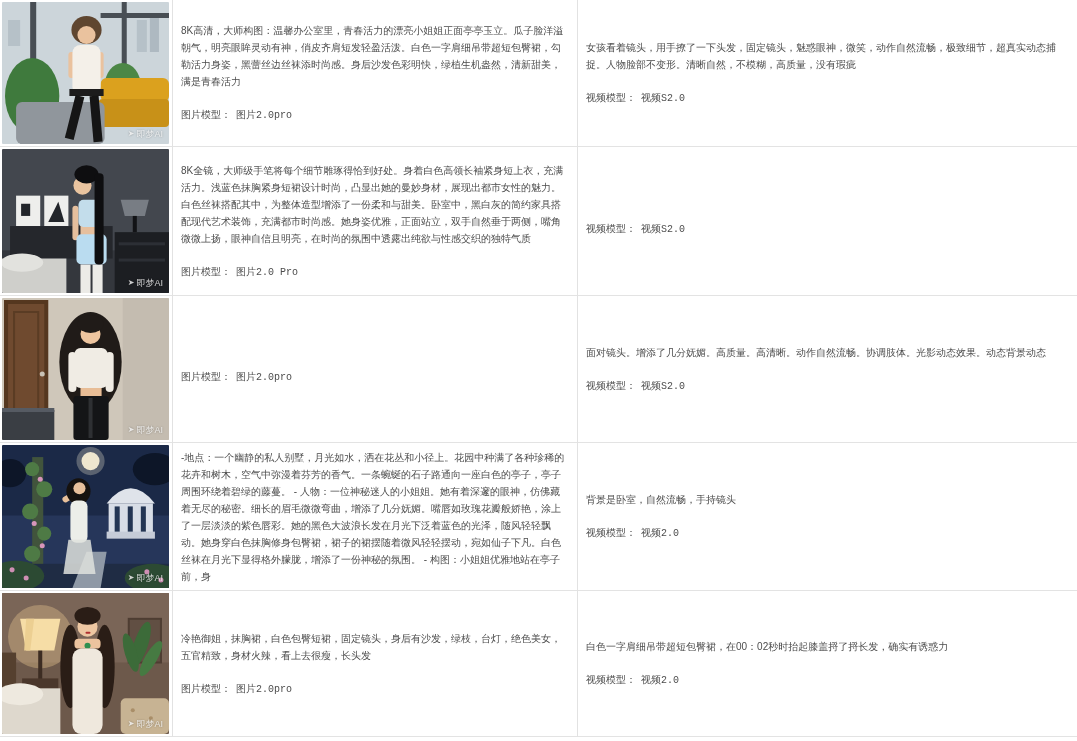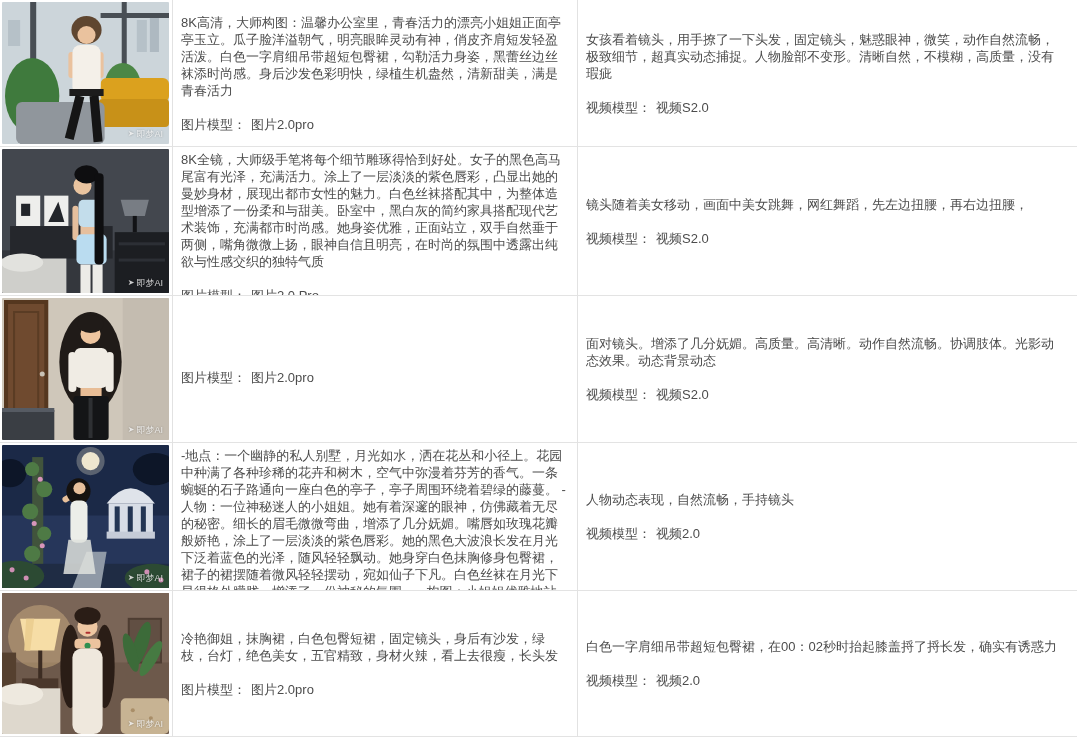--- a/index.html
+++ b/index.html
@@ -22,26 +22,26 @@
   }
   .thumb svg { display:block; width:100%; height:100%; }
   .wm {
     position:absolute; right:6px; bottom:5px; font-size:9px; line-height:10px;
     color:rgba(255,255,255,0.78); text-shadow:0 0 2px rgba(0,0,0,0.35);
     display:flex; align-items:center; gap:2px; pointer-events:none;
   }
   .wm-glyph { font-size:8px; transform:translateY(-0.5px); }
   .cell-text {
     display:flex; flex-direction:column; overflow:hidden;
-    font-size:13px; line-height:17px; letter-spacing:0;
+    font-size:10px; line-height:17px; letter-spacing:0;
   }
   .cell-imgprompt { width:405px; flex:0 0 405px; padding:4px 11px 4px 9px; }
   .cell-vidprompt { width:500px; flex:0 0 500px; padding:4px 18px 4px 9px;align-items:center; }
   .cell-inner { margin-top:auto; margin-bottom:auto; width:100%; }
-  .model-line { margin-top:17px; white-space:nowrap; }
+  .model-line { margin-top:17px; white-space:nowrap;font-family:Liberation Mono, monospace; }
   .model-value { margin-left:5px; }
 </style>
 </head>
 <body>
 
 <div class="app">
   <div class="vline v1"></div>
   <div class="vline v2"></div>
 
   <div class="row r1">
@@ -119,27 +119,26 @@
           <rect x="92" y="24" width="9" height="90" rx="4" fill="#0e0e10"></rect>
         </svg>
         <span class="wm">
             <span class="wm-glyph">➤</span>
             <span>即梦AI</span>
           </span>
       </div>
     </div>
     <div class="cell-text cell-imgprompt">
       <div class="cell-inner">
-        <div>8K全镜，大师级手笔将每个细节雕琢得恰到好处。女子的黑色高马尾富有光泽，充满活力。涂上了一层淡淡的紫色唇彩，凸显出她的曼妙身材，展现出都市女性的魅力。白色丝袜搭配其中，为整体造型增添了一份柔和与甜美。卧室中，黑白灰的简约家具搭配现代艺术装饰，充满都市时尚感。她身姿优雅，正面站立，双手自然垂于两侧，嘴角微微上扬，眼神自信且明亮，在时尚的氛围中透露出纯欲与性感交织的独特气质</div>
+        <div>8K全镜，大师级手笔将每个细节雕琢得恰到好处。身着白色高领长袖紧身短上衣，充满活力。浅蓝色抹胸紧身短裙设计时尚，凸显出她的曼妙身材，展现出都市女性的魅力。白色丝袜搭配其中，为整体造型增添了一份柔和与甜美。卧室中，黑白灰的简约家具搭配现代艺术装饰，充满都市时尚感。她身姿优雅，正面站立，双手自然垂于两侧，嘴角微微上扬，眼神自信且明亮，在时尚的氛围中透露出纯欲与性感交织的独特气质</div>
         <div class="model-line"><span>图片模型：</span><span class="model-value">图片2.0 Pro</span></div>
       </div>
     </div>
     <div class="cell-text cell-vidprompt">
       <div class="cell-inner">
-        <div>镜头随着美女移动，画面中美女跳舞，网红舞蹈，先左边扭腰，再右边扭腰，</div>
         <div class="model-line"><span>视频模型：</span><span class="model-value">视频S2.0</span></div>
       </div>
     </div>
   </div>
 
   <div class="row r3">
     <div class="cell-thumb">
       <div class="thumb" aria-label="长发披肩女性白色高领紧身短上衣黑色皮裤站在办公室木门旁">
         <svg viewBox="0 0 166 142" preserveAspectRatio="none">
           <rect width="166" height="142" fill="#cfc7ba"></rect>
@@ -224,21 +223,21 @@
           </span>
       </div>
     </div>
     <div class="cell-text cell-imgprompt">
       <div class="cell-inner">
         <div>-地点：一个幽静的私人别墅，月光如水，洒在花丛和小径上。花园中种满了各种珍稀的花卉和树木，空气中弥漫着芬芳的香气。一条蜿蜒的石子路通向一座白色的亭子，亭子周围环绕着碧绿的藤蔓。 - 人物：一位神秘迷人的小姐姐。她有着深邃的眼神，仿佛藏着无尽的秘密。细长的眉毛微微弯曲，增添了几分妩媚。嘴唇如玫瑰花瓣般娇艳，涂上了一层淡淡的紫色唇彩。她的黑色大波浪长发在月光下泛着蓝色的光泽，随风轻轻飘动。她身穿白色抹胸修身包臀裙，裙子的裙摆随着微风轻轻摆动，宛如仙子下凡。白色丝袜在月光下显得格外朦胧，增添了一份神秘的氛围。 - 构图：小姐姐优雅地站在亭子前，身</div>
       </div>
     </div>
     <div class="cell-text cell-vidprompt">
       <div class="cell-inner">
-        <div>人物动态表现，自然流畅，手持镜头</div>
+        <div>背景是卧室，自然流畅，手持镜头</div>
         <div class="model-line"><span>视频模型：</span><span class="model-value">视频2.0</span></div>
       </div>
     </div>
   </div>
 
   <div class="row r5">
     <div class="cell-thumb">
       <div class="thumb" aria-label="冷艳长发御姐白色抹胸包臀裙佩戴绿宝石项链站在暖光卧室台灯旁">
         <svg viewBox="0 0 166 142" preserveAspectRatio="none">
           <rect width="166" height="142" fill="#6d594b"></rect>

